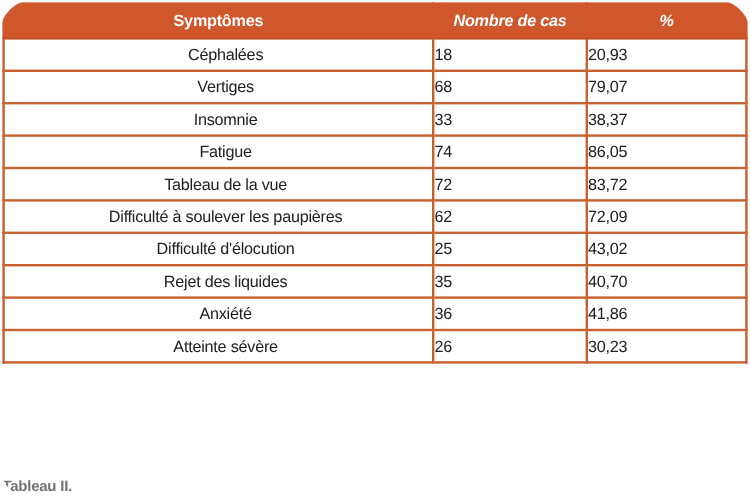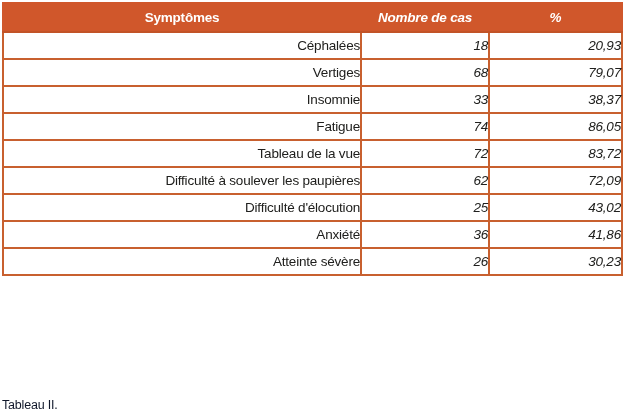--- a/index.html
+++ b/index.html
@@ -6,20 +6,21 @@
   html, body {
     background: #ffffff;
     font-family: "Liberation Sans", "DejaVu Sans", sans-serif;
   }
   .page {
     position: relative;
     width: 625px;
     height: 416px;
     background: #ffffff;
     overflow: hidden;
+    border-radius: 28px;
   }
   table.symptoms {
     position: absolute;
     left: 2px;
     top: 2px;
     width: 619px;
     border-collapse: collapse;
     table-layout: fixed;
   }
   table.symptoms col.c-symptom { width: 358px; }
@@ -43,37 +44,36 @@
   table.symptoms td {
     background: #ffffff;
     color: #20201E;
     font-size: 13.5px;
     letter-spacing: -0.2px;
     height: 27px;
     vertical-align: middle;
     border: 2px solid #C8602F;
   }
   table.symptoms td.symptom {
-    text-align: right;
+    text-align: center;
     padding-left: 12px;
   }
   table.symptoms td.num {
-    text-align: right;
-    font-style: italic;
+    text-align: left;
   }
   table.symptoms {
     border: 2px solid #C25327;
   }
   .caption {
     position: absolute;
     left: 2px;
     top: 398px;
     font-size: 12.5px;
-    font-weight: normal;
-    color: #0f172a;
+    font-weight: bold;
+    color: #737373;
     letter-spacing: -0.2px;
   }
 </style>
 </head>
 <body>
 
 <div class="page">
 
   <table class="symptoms">
     <colgroup>
@@ -118,20 +118,25 @@
         <td class="symptom">Difficulté à soulever les paupières</td>
         <td class="num">62</td>
         <td class="num">72,09</td>
       </tr>
       <tr>
         <td class="symptom">Difficulté d'élocution</td>
         <td class="num">25</td>
         <td class="num">43,02</td>
       </tr>
       <tr>
+        <td class="symptom">Rejet des liquides</td>
+        <td class="num">35</td>
+        <td class="num">40,70</td>
+      </tr>
+      <tr>
         <td class="symptom">Anxiété</td>
         <td class="num">36</td>
         <td class="num">41,86</td>
       </tr>
       <tr>
         <td class="symptom">Atteinte sévère</td>
         <td class="num">26</td>
         <td class="num">30,23</td>
       </tr>
     </tbody>

